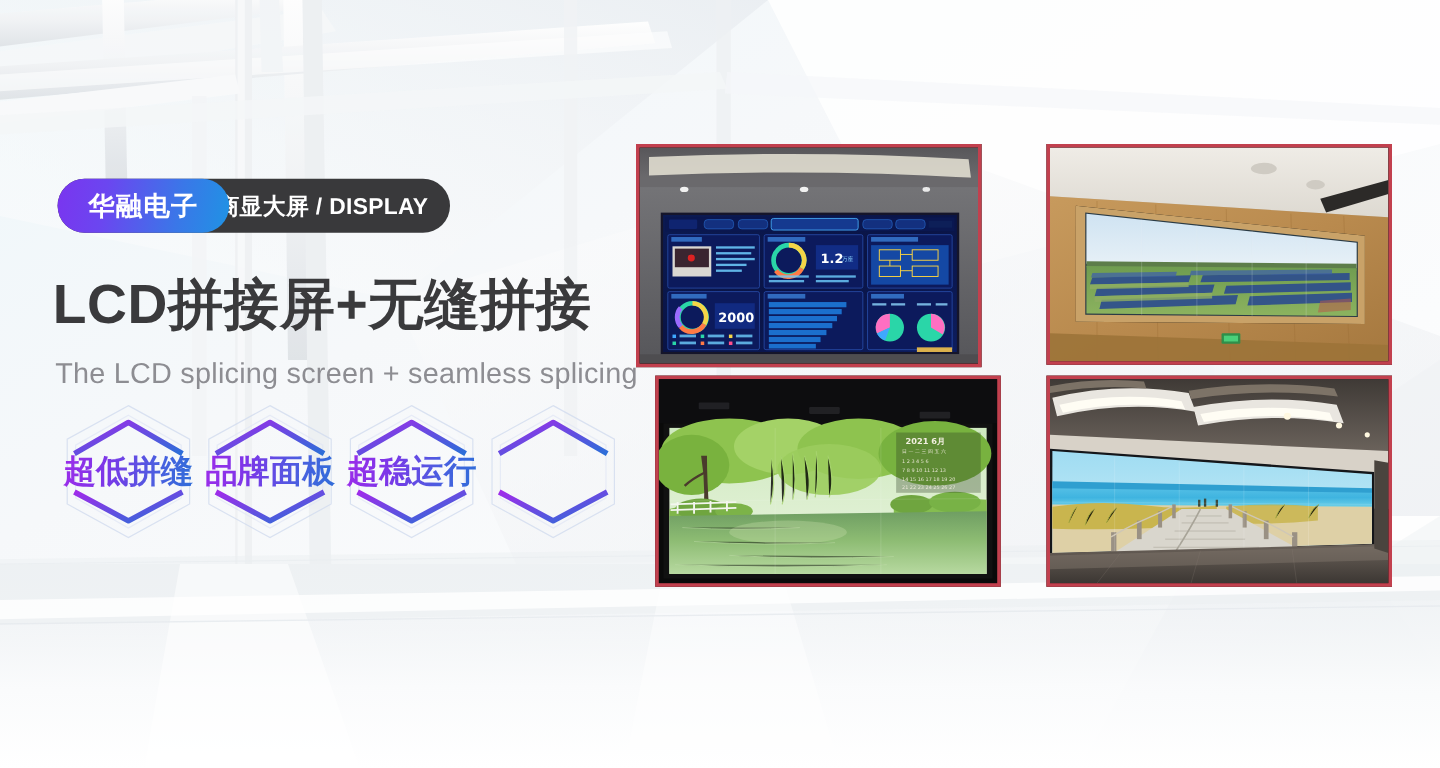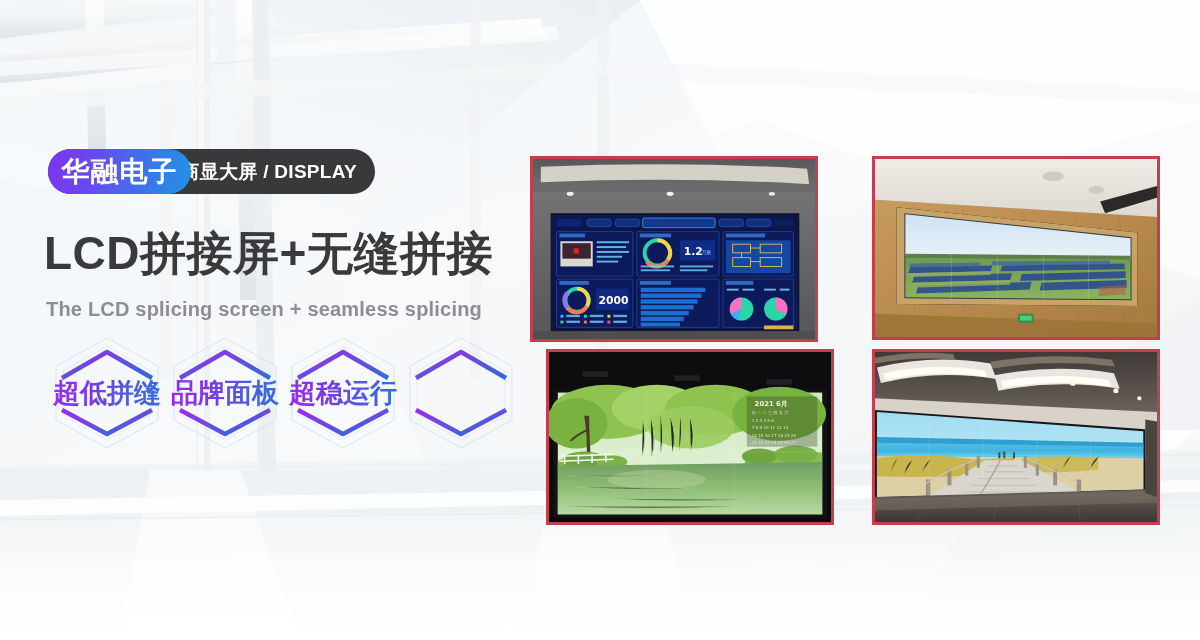--- a/index.html
+++ b/index.html
@@ -30,47 +30,47 @@
   .badge-dark-label {
     color:#ffffff; font-size:19px; font-weight:700; letter-spacing:.3px;
     white-space:nowrap;
   }
   .badge-pill {
     position:absolute; left:0; top:0; height:45px; width:143px;
     border-radius:23px;
     background:linear-gradient(100deg,#7a35ef 0%,#6b46f0 28%,#3a77e8 70%,#1f93e4 100%);
     display:flex; align-items:center; justify-content:center;
   }
-  .badge-pill-label { color:#fff; font-size:28px; font-weight:700; letter-spacing:1px; white-space:nowrap; }
+  .badge-pill-label { color:#fff; font-size:22px; font-weight:700; letter-spacing:1px; white-space:nowrap; }
 
   
   .headline {
     position:absolute; left:44px; top:228px; width:470px;
     font-size:46px; font-weight:700; color:#3a3a3c;
     letter-spacing:.5px; line-height:1.12; white-space:nowrap;
   }
   .subhead {
     position:absolute; left:46px; top:298px;
-    font-size:20px; color:#8d8d92; font-weight:700; letter-spacing:.2px; white-space:nowrap;
+    font-size:24px; color:#8d8d92; font-weight:400; letter-spacing:.2px; white-space:nowrap;
   }
 
   
   .hex-row { position:absolute; left:48px; top:334px; width:470px; height:118px; }
   .hex { position:absolute; top:0; width:118px; height:118px; }
   .hex svg { position:absolute; inset:0; }
   .hex-label {
     position:absolute; left:0; right:0; top:50%; transform:translateY(-50%);
     text-align:center; font-size:27px; font-weight:700; white-space:nowrap;
     background:linear-gradient(95deg,#a02bea 0%,#7b37e8 35%,#4a5fe0 70%,#2b6fd8 100%);
     -webkit-background-clip:text; background-clip:text;
     -webkit-text-fill-color:transparent; color:#6b3fe0;
   }
 
   
-  .photo { position:absolute; border:3px solid #c2404e; overflow:hidden; background:#111;margin-top:36px; }
+  .photo { position:absolute; border:3px solid #c2404e; overflow:hidden; background:#111; }
   .photo .inner { position:absolute; inset:0; overflow:hidden; }
   .ph-svg { position:absolute; inset:0; width:100%; height:100%; display:block; }
 </style>
 </head>
 <body>
 
 <div id="banner">
 
   <svg id="bg-svg" viewBox="0 0 1200 640" preserveAspectRatio="none">
     <defs>

